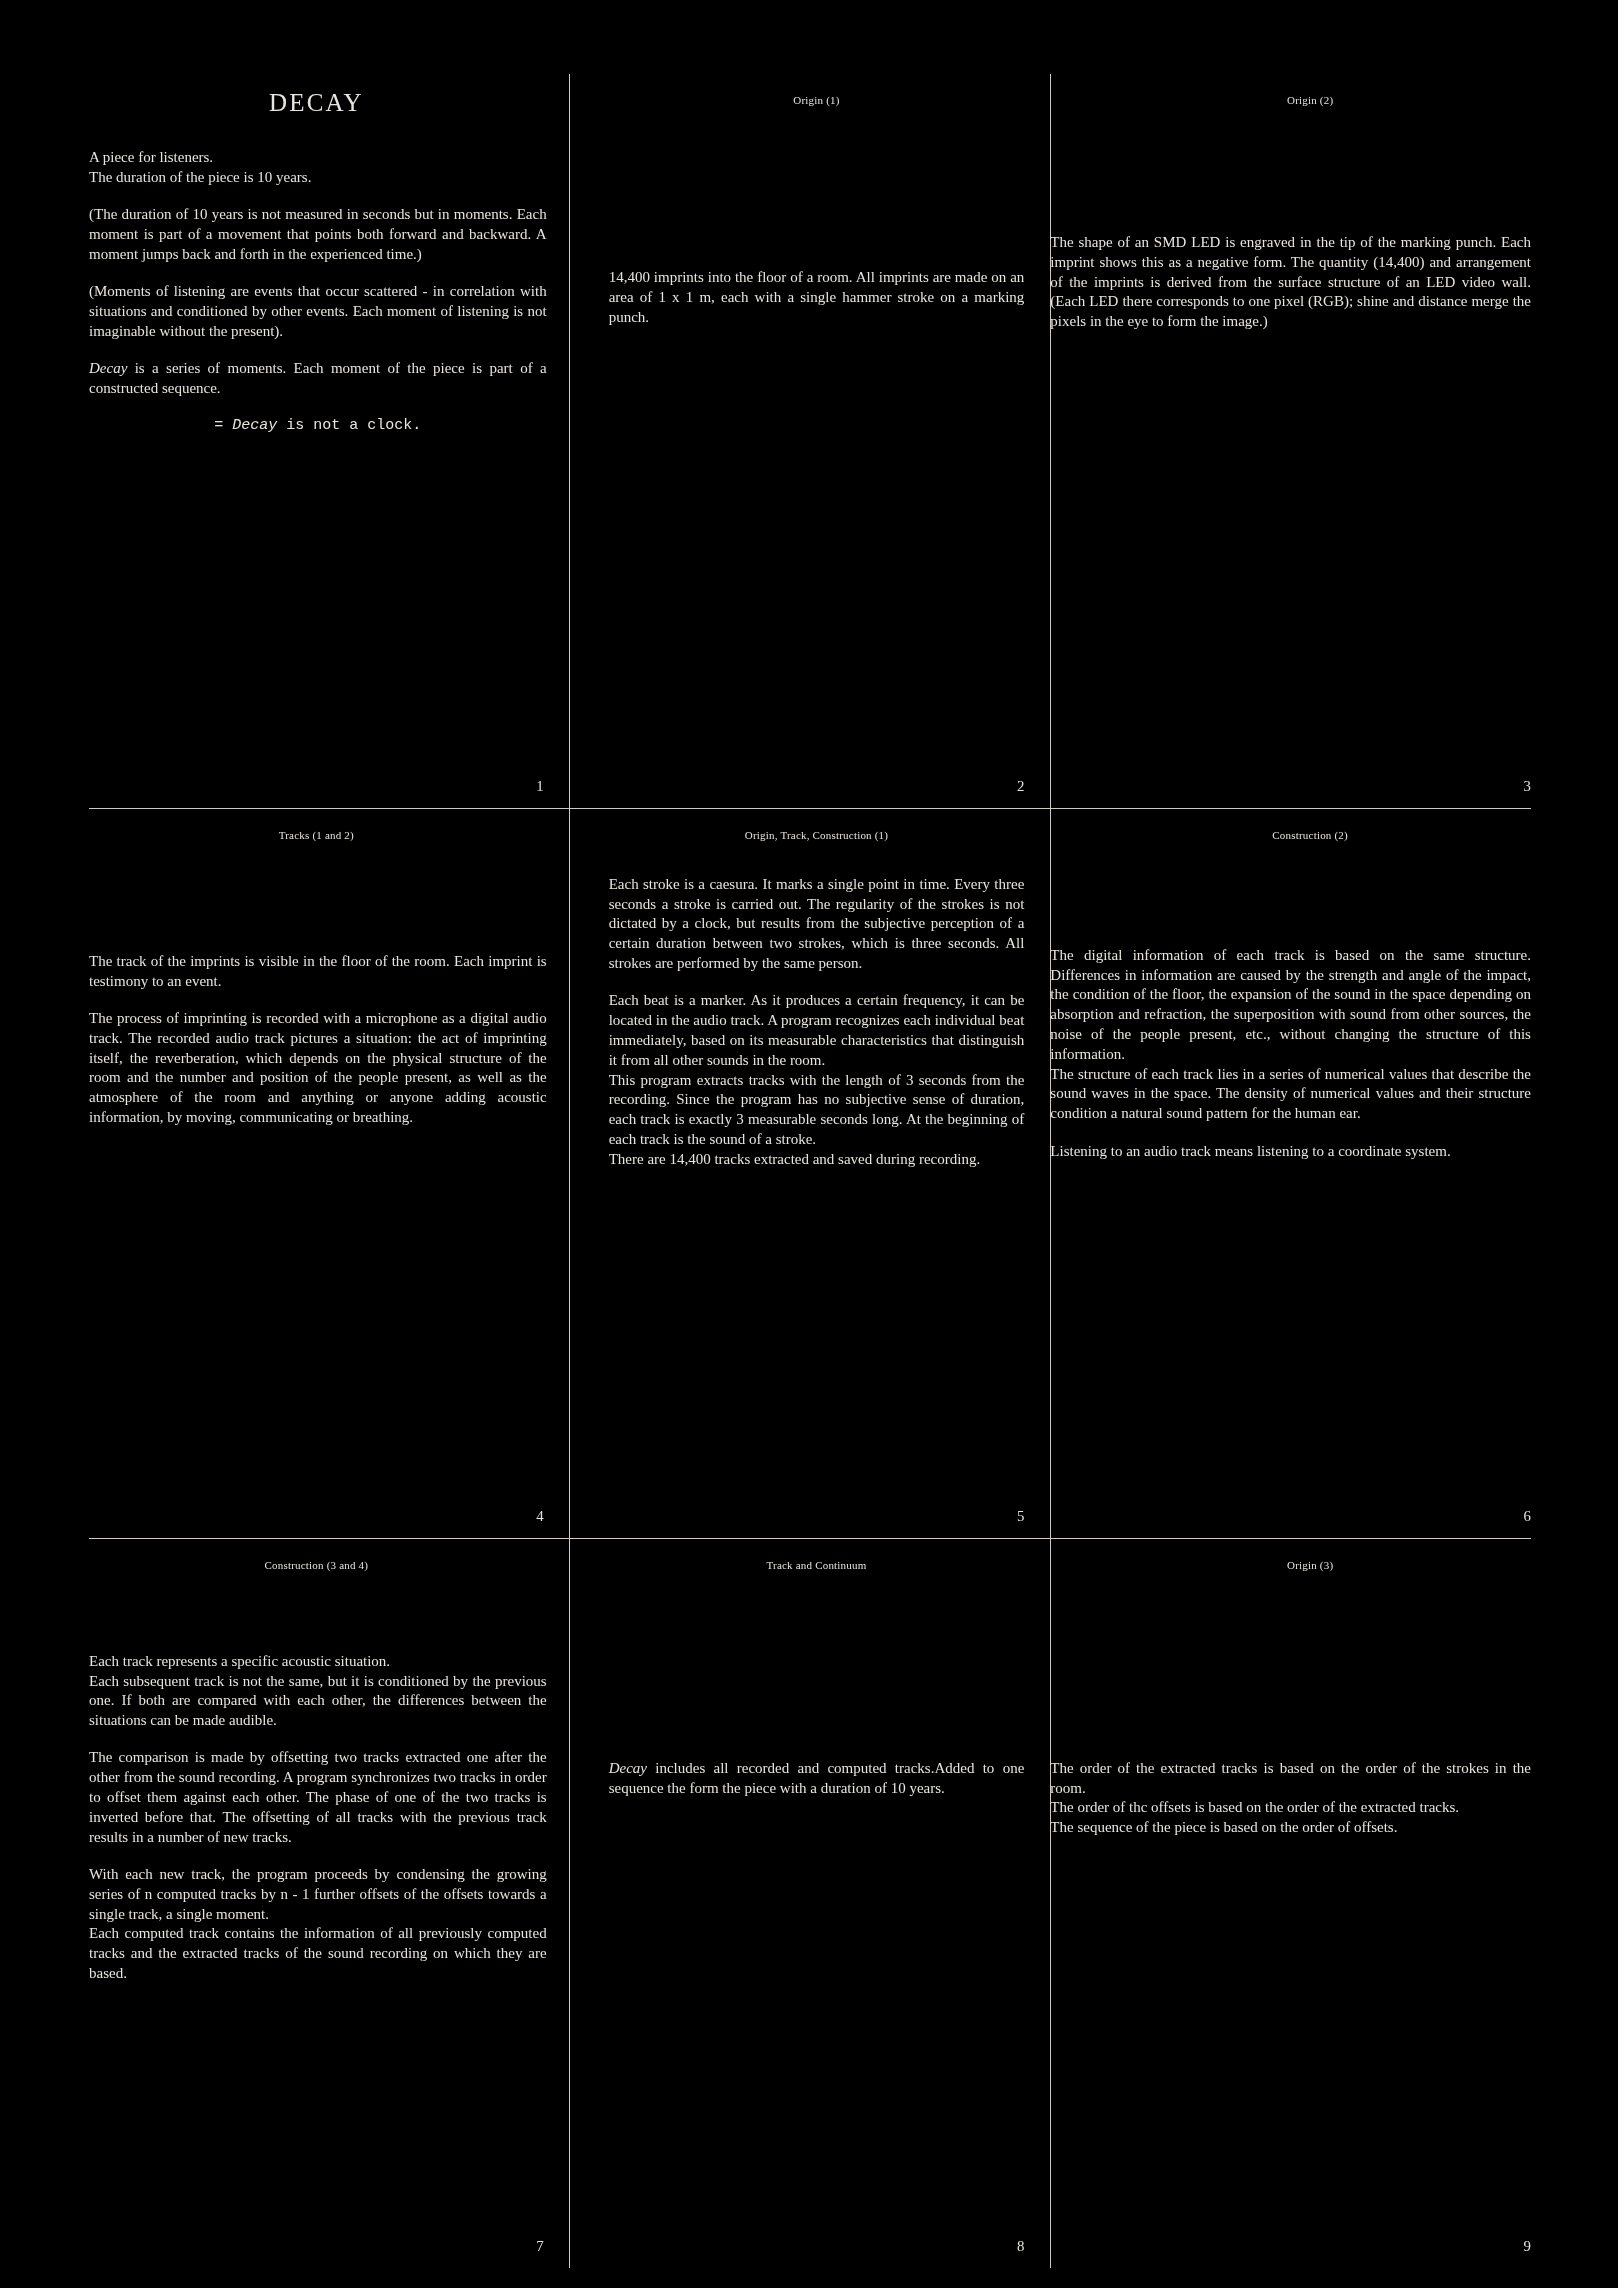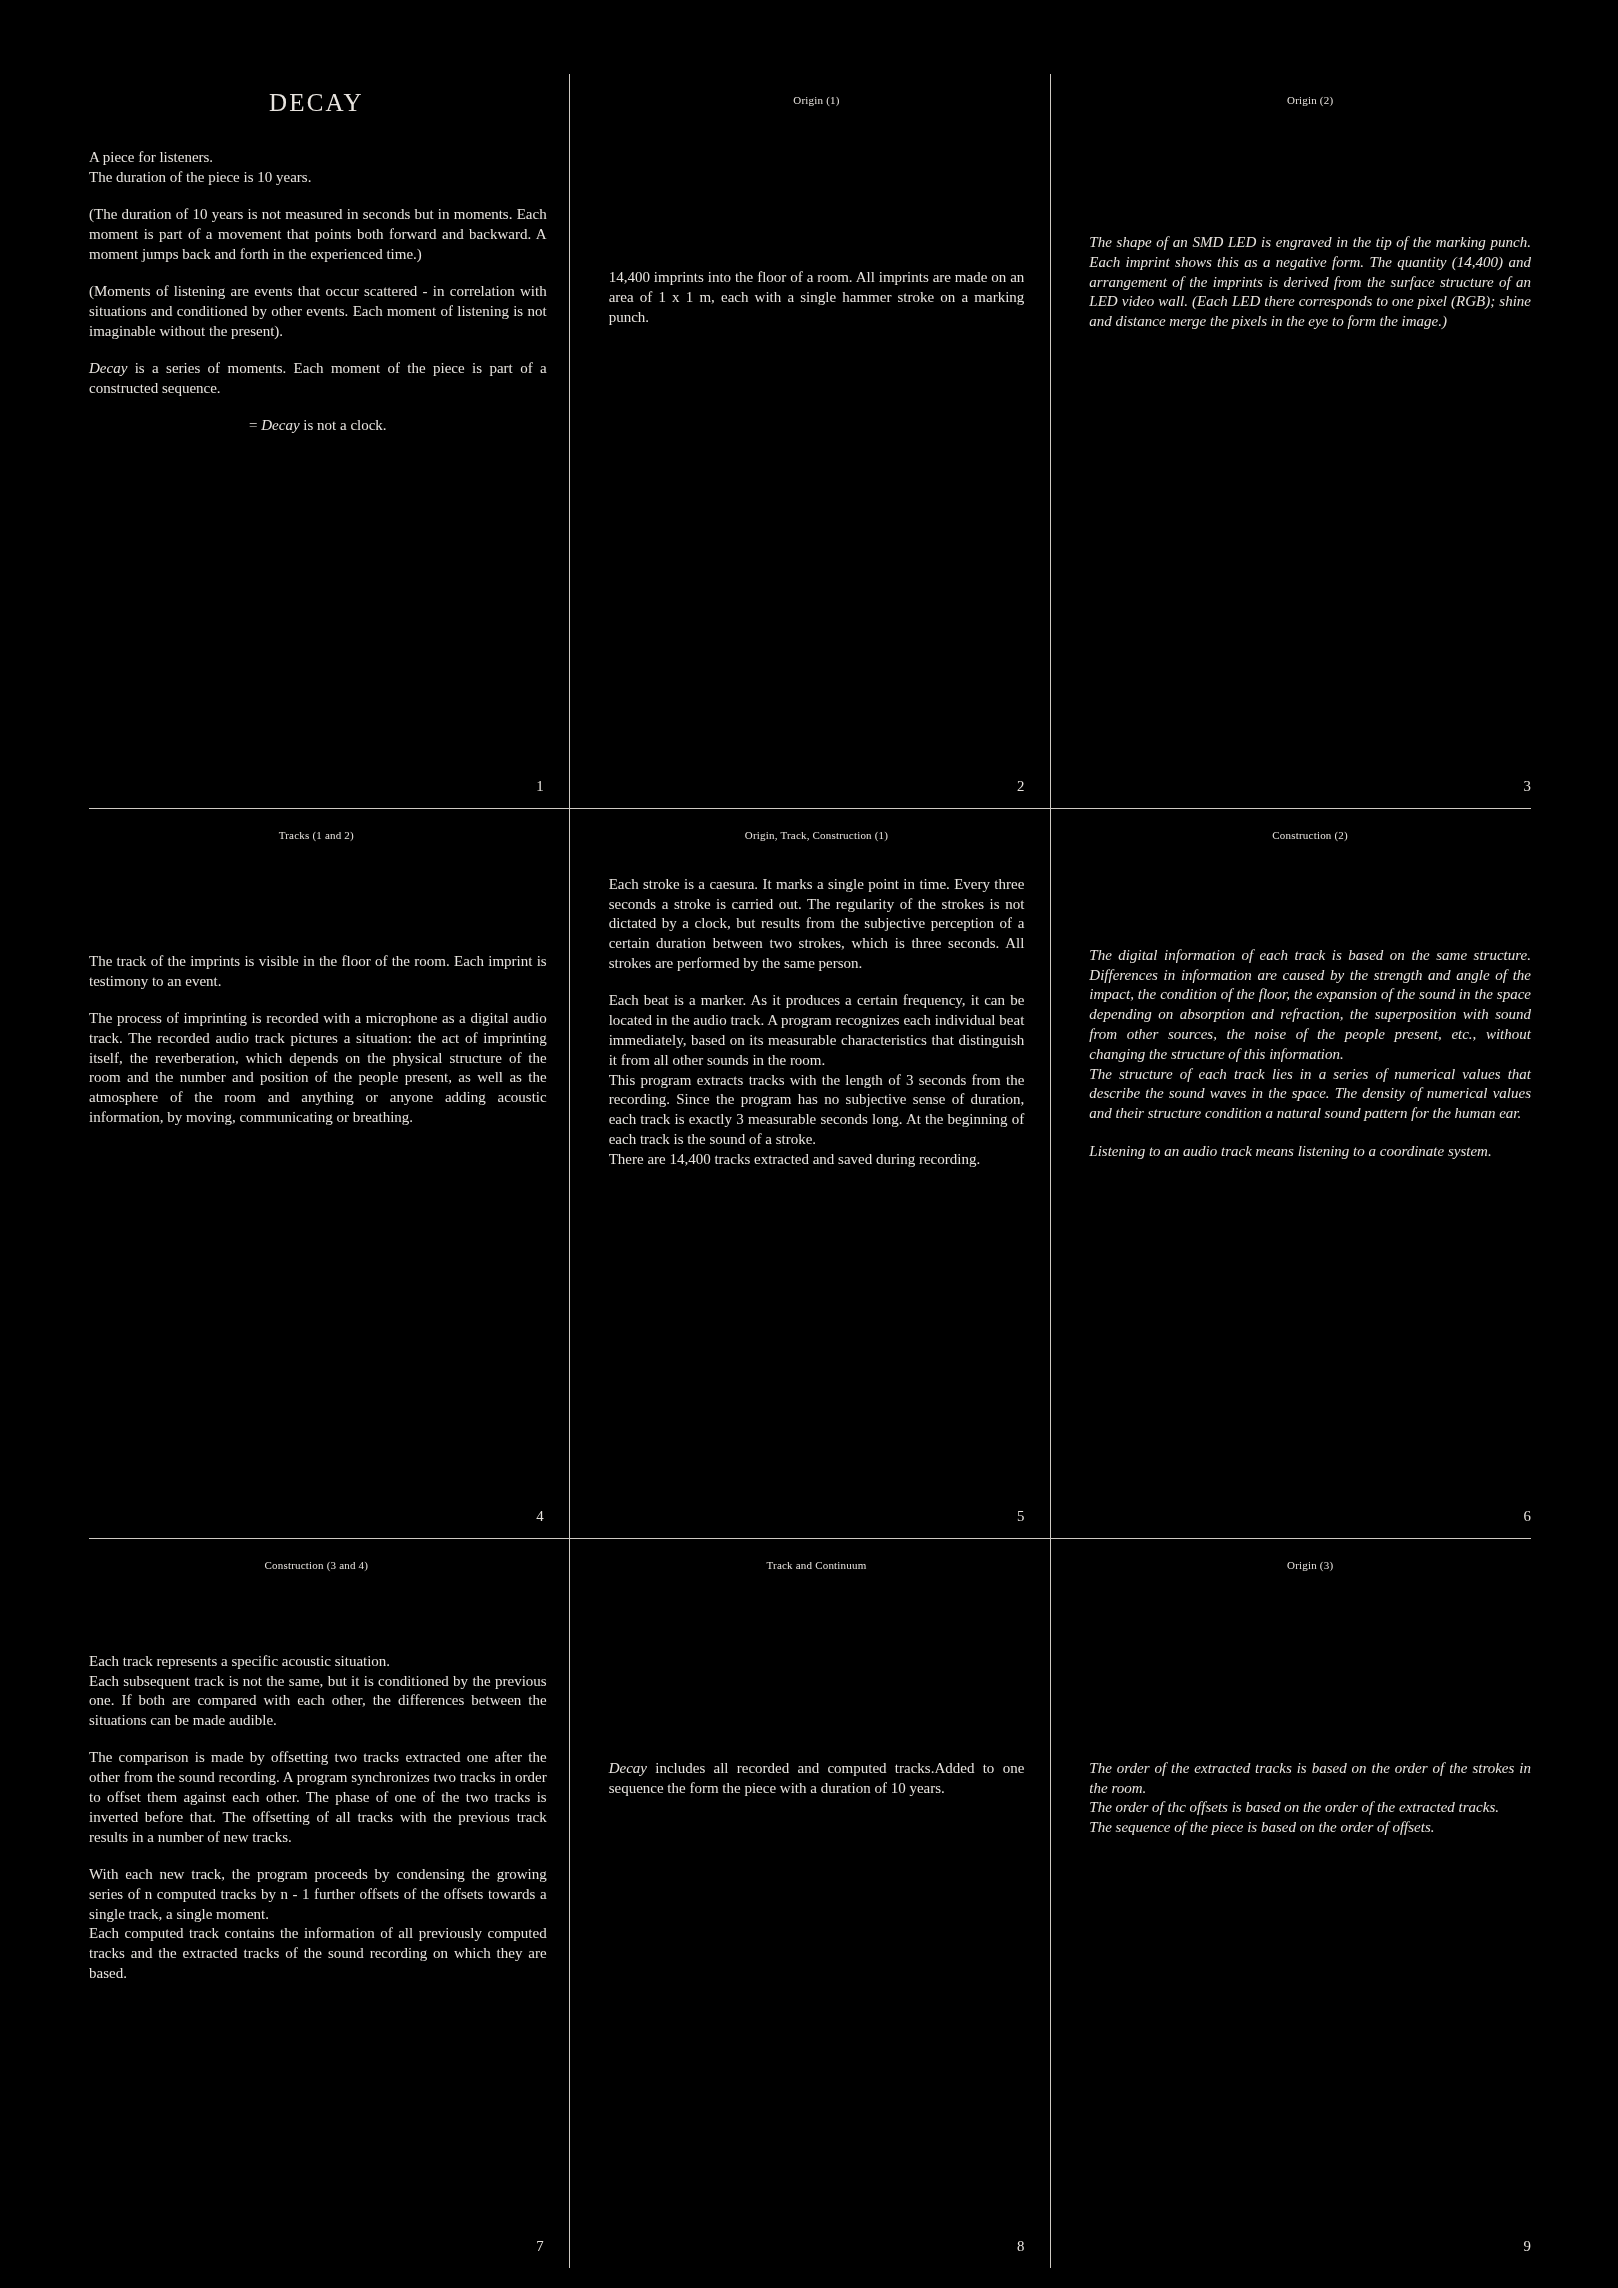--- a/index.html
+++ b/index.html
@@ -73,32 +73,32 @@
     padding-top: 14.8px;
   }
   .body-block {
     position: absolute;
     left: 0;
     right: 0;
     box-sizing: border-box;
   }
   .cell .body-block { padding-right: 23px; }
   .cell.mid .body-block { padding-left: 39px; padding-right: 26px; }
-  .cell.right .body-block { padding-left: 39px; padding-right: 0; font-style: italic; }
+  .cell.right .body-block { padding-right: 0; }
 
   p {
     margin: 0 0 17.5px 0;
     font-size: 15px;
     line-height: 1.32;
     text-align: justify;
     text-justify: inter-word;
     hyphens: manual;
   }
   p.tight { margin-bottom: 0; }
-  p.center { text-align: center; }
+  p.center { text-align: center; font-family: Liberation Mono, monospace; }
   em { font-style: italic; }
 
   .folio {
     position: absolute;
     right: 26px;
     bottom: 13px;
     font-size: 14.8px;
   }
   .cell.mid .folio { right: 26px; }
   .cell.right .folio { right: 0; }

